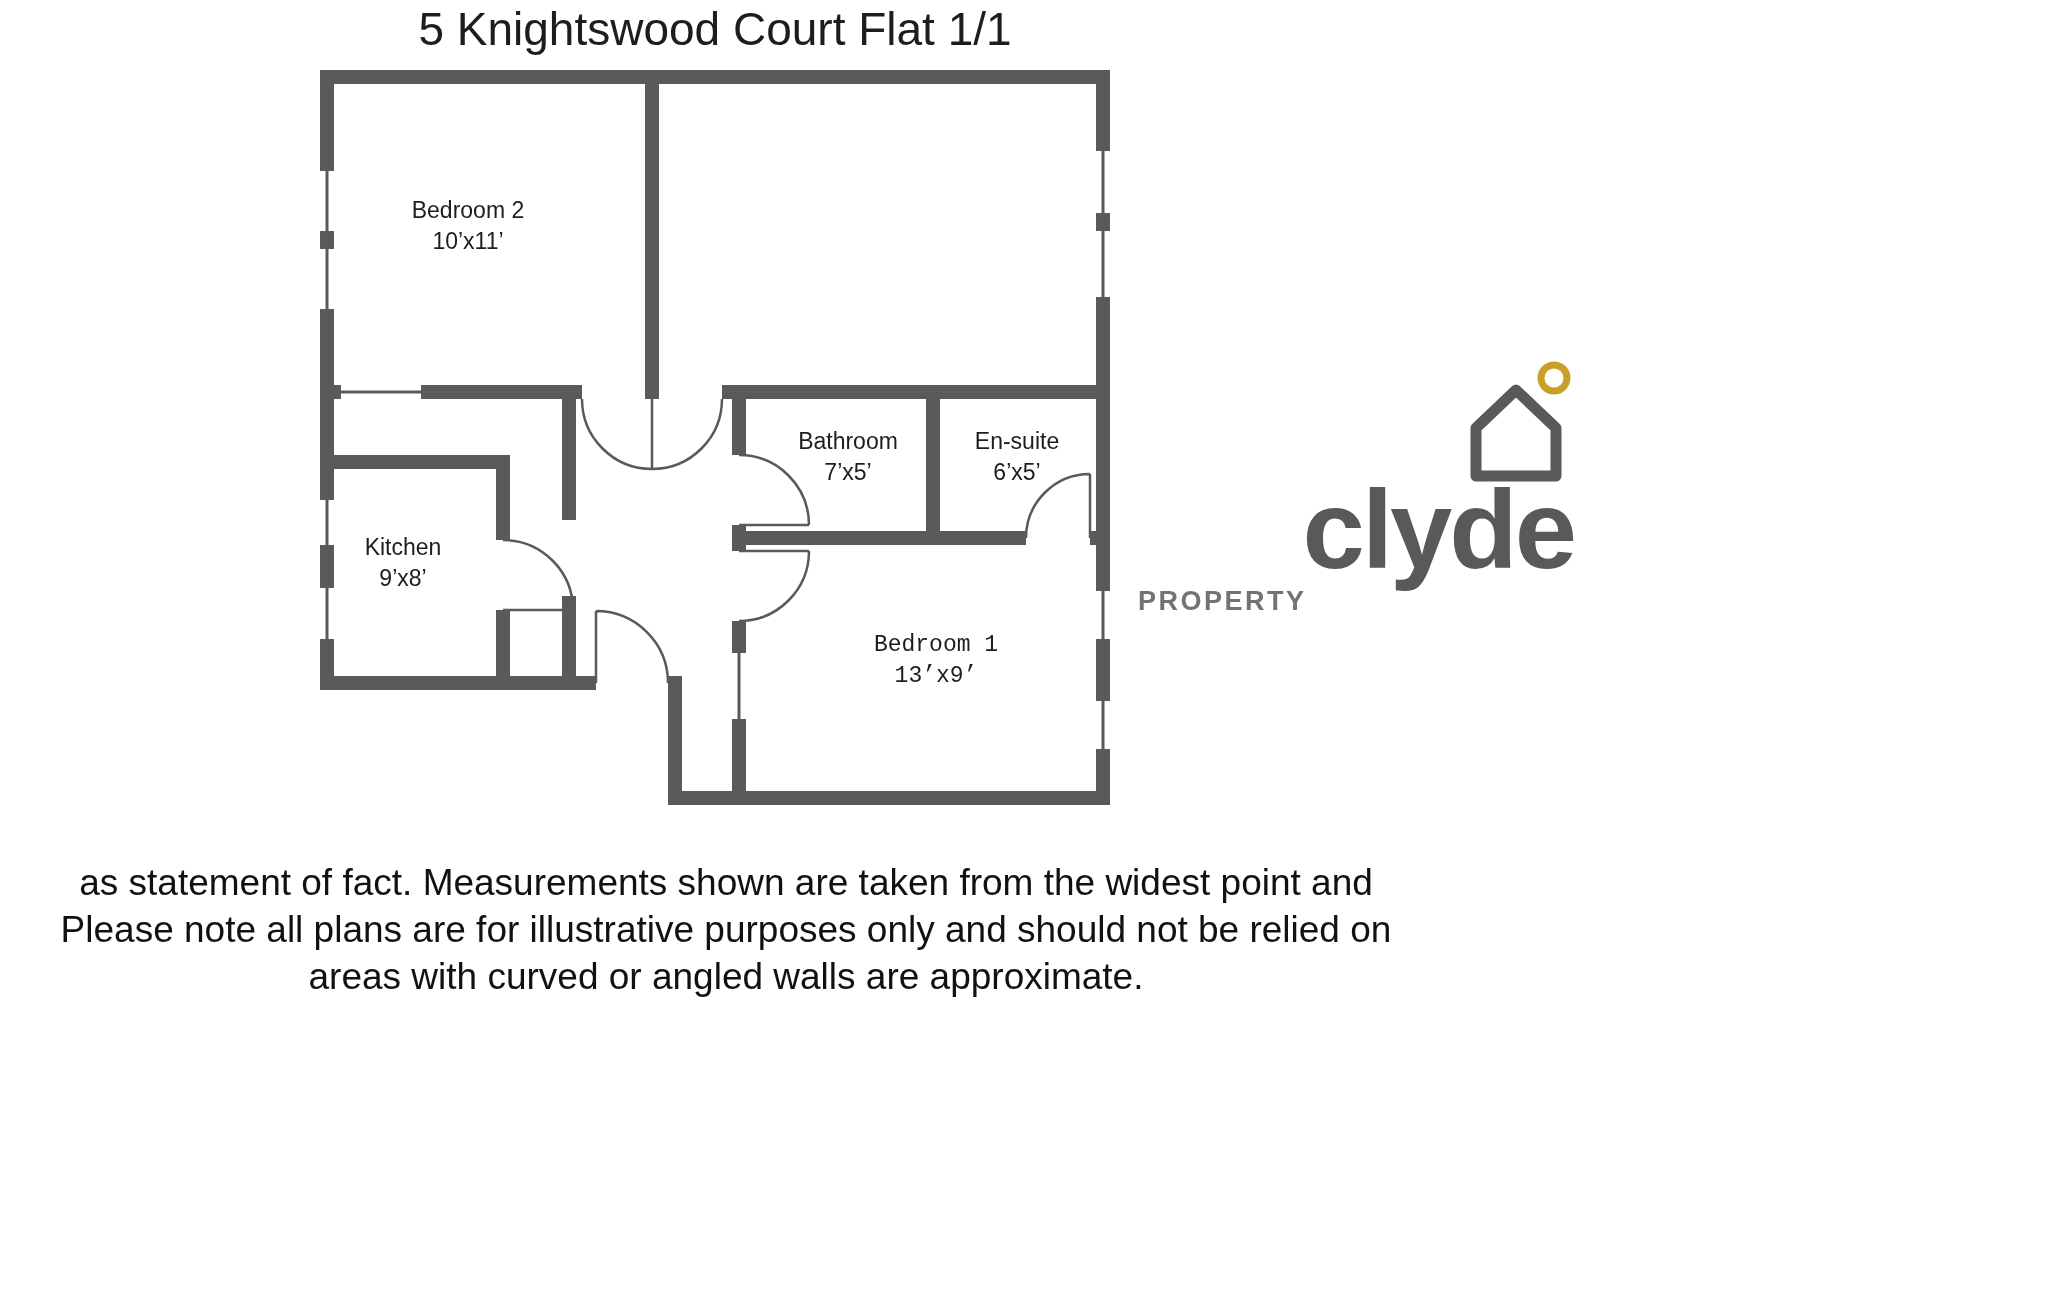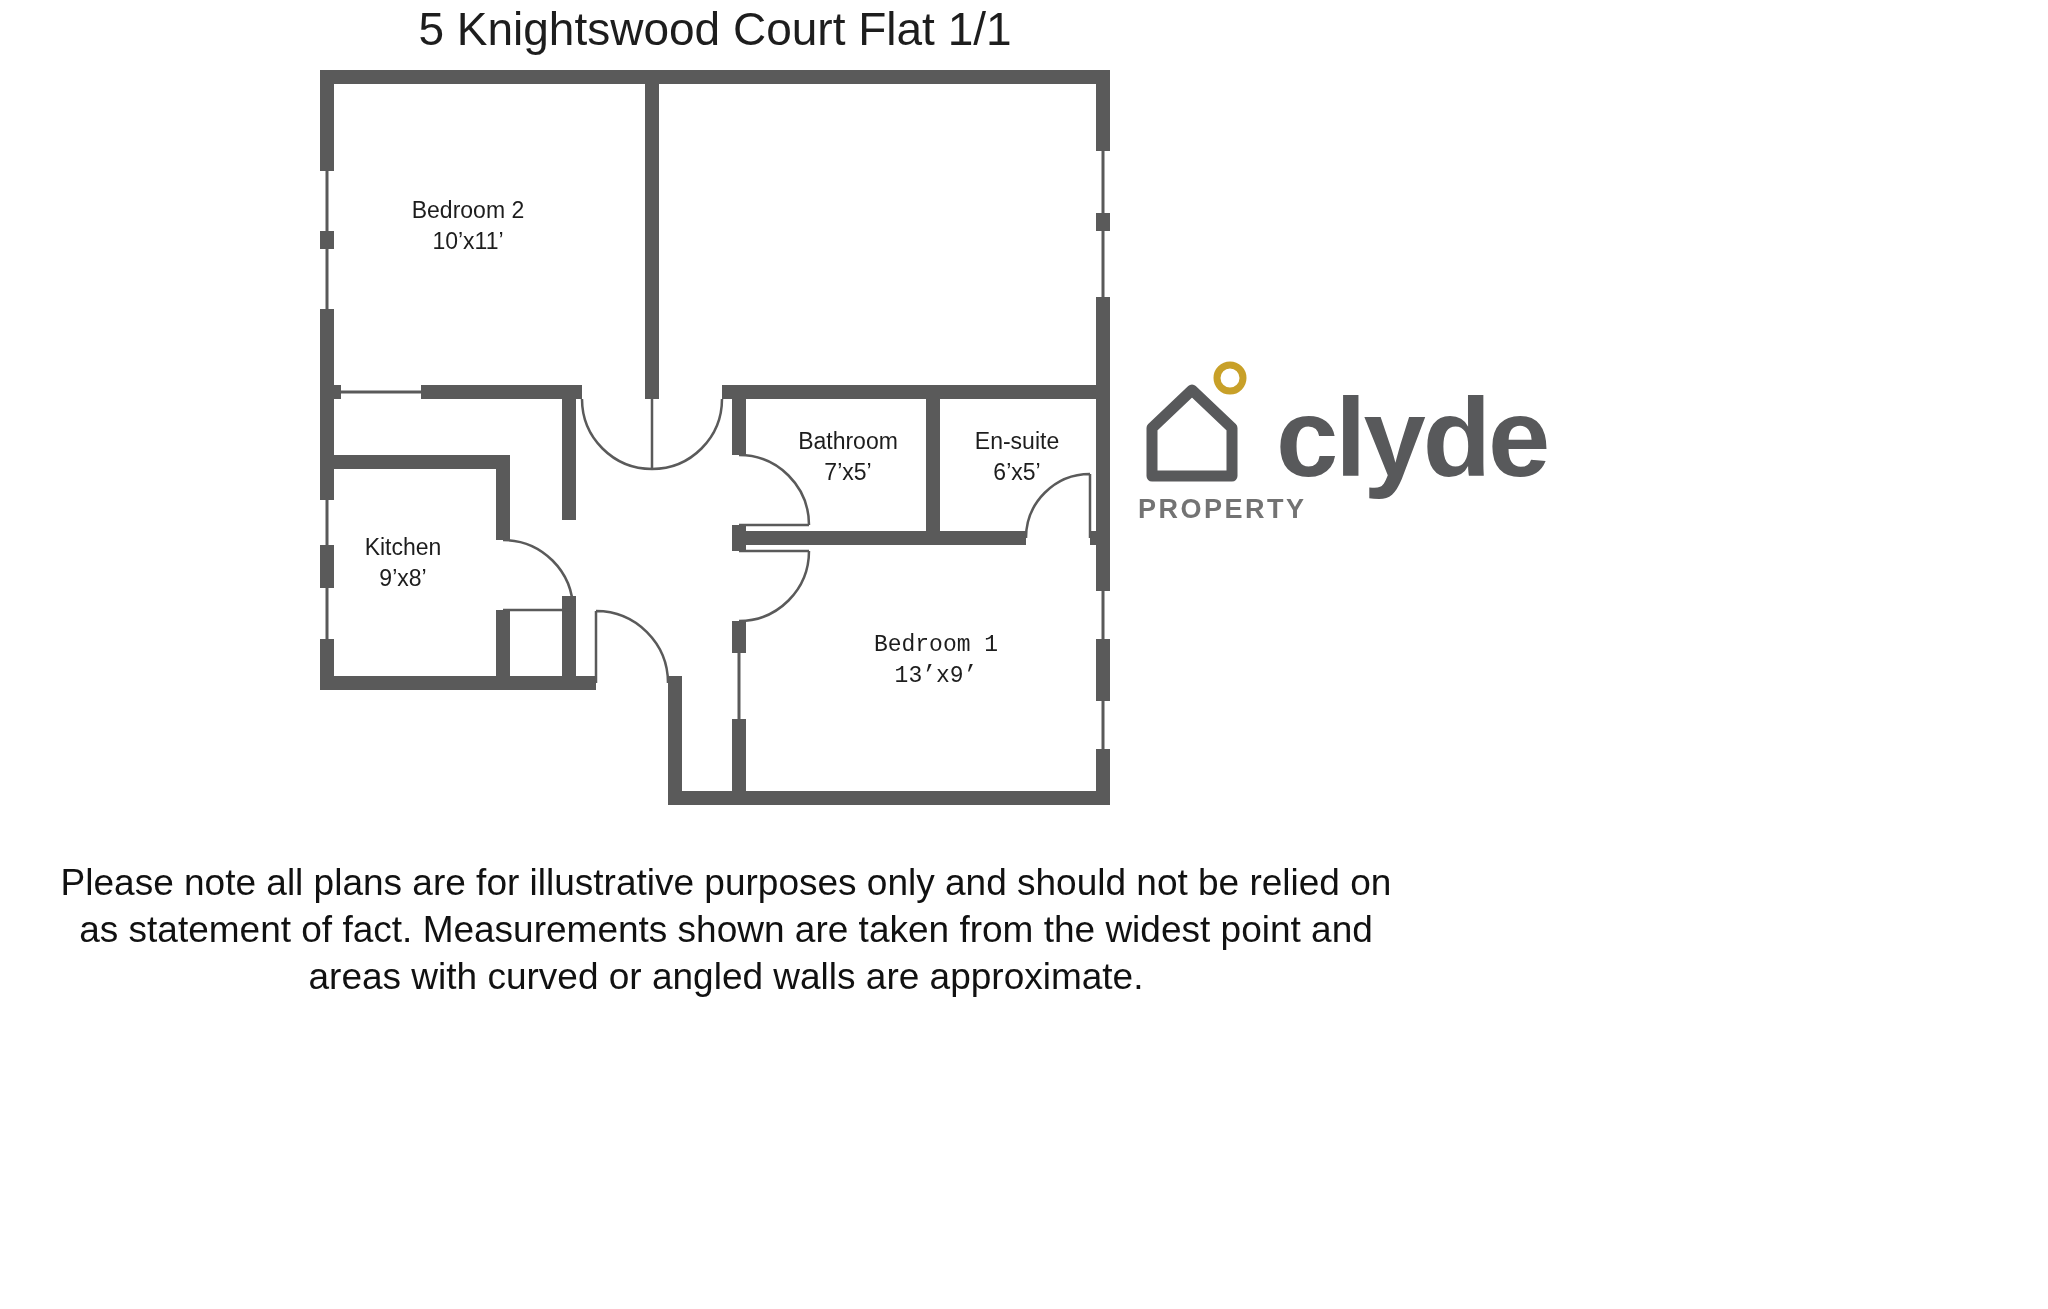--- a/index.html
+++ b/index.html
@@ -18,21 +18,21 @@
   .plan-svg{position:absolute;left:0;top:0;}
   .room-label{
     position:absolute;transform:translate(-50%,-50%);
     text-align:center;white-space:nowrap;
     font-size:23px;color:#1d1d1d;line-height:1.34;
   }
   .room-label span{display:block;}
   .logo{
     position:absolute;left:1138px;top:350px;width:436px;
   }
-  .logo-row{display:flex;align-items:flex-end;}
+  .logo-row{display:flex;align-items:flex-end;flex-direction:column;}
   .logo-word{
     font-size:112px;font-weight:700;color:#58595b;
     letter-spacing:-3px;line-height:0.82;margin-left:26px;
   }
   .logo-tagline{
     text-align:left;color:#737373;
     font-size:27px;font-weight:700;letter-spacing:2.5px;
     margin-top:10px;padding-right:2px;
   }
   .disclaimer{
@@ -196,18 +196,18 @@
       <svg width="112" height="134" viewBox="0 0 112 134" xmlns="http://www.w3.org/2000/svg">
         <circle cx="92" cy="28" r="13" fill="none" stroke="#c8a028" stroke-width="7"></circle>
         <path d="M14 126 V78 L54 40 L94 78 V126 Z" fill="none" stroke="#58595b" stroke-width="11" stroke-linejoin="round" stroke-linecap="round"></path>
       </svg>
       <div class="logo-word">clyde</div>
     </div>
     <div class="logo-tagline">PROPERTY</div>
   </div>
 
   <div class="disclaimer">
+    <span>as statement of fact. Measurements shown are taken from the widest point and</span>
     <span>Please note all plans are for illustrative purposes only and should not be relied on</span>
-    <span>as statement of fact. Measurements shown are taken from the widest point and</span>
     <span>areas with curved or angled walls are approximate.</span>
   </div>
 
 </div>
 
 </body></html>

